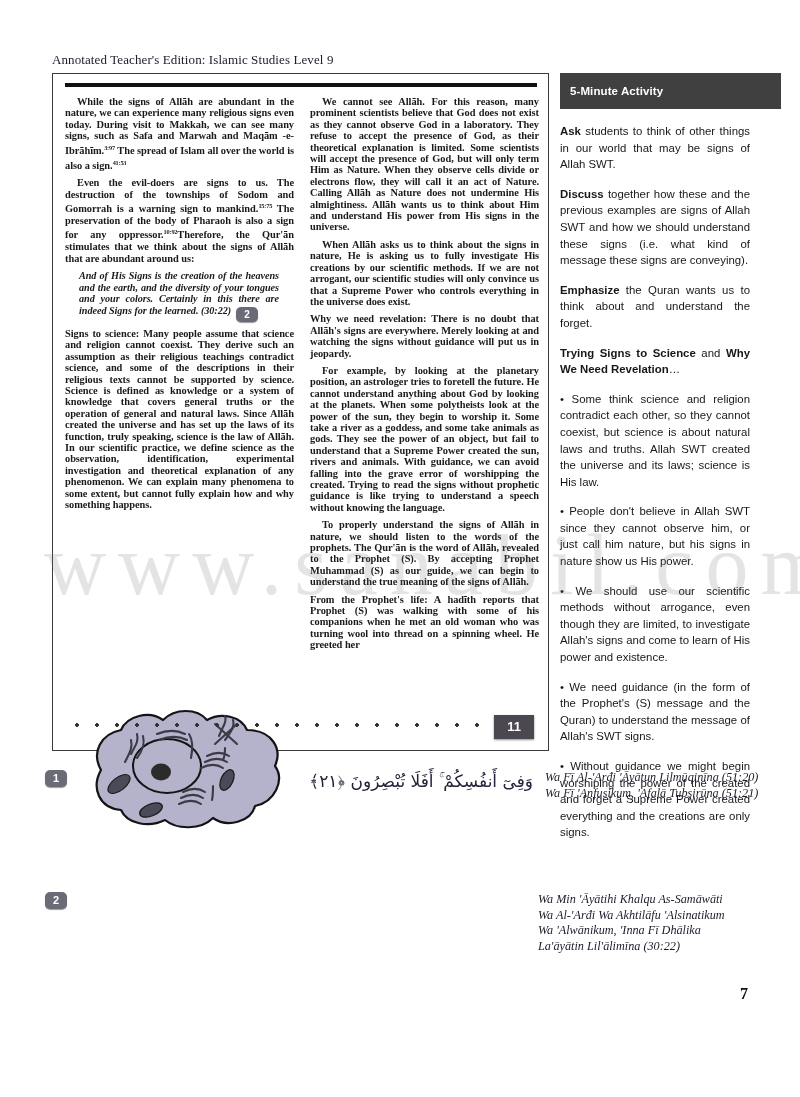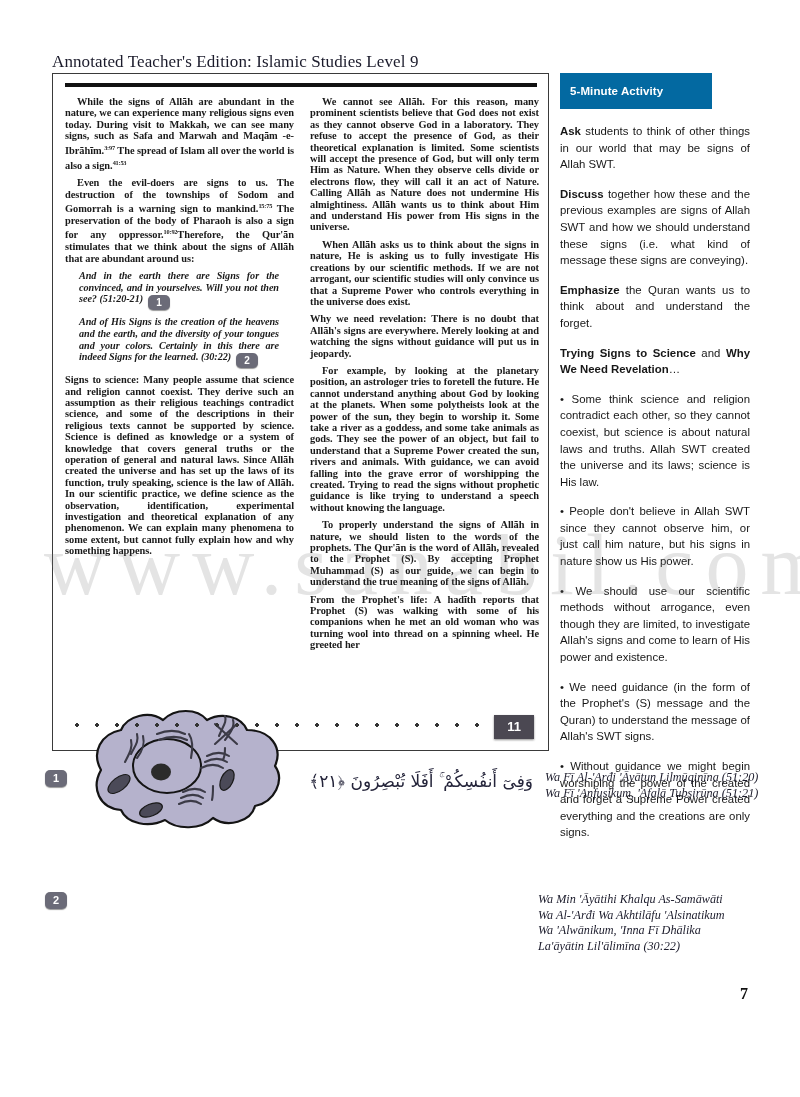--- a/index.html
+++ b/index.html
@@ -9,21 +9,21 @@
     font-family:"Liberation Serif", serif;
     color:#1a1a1a;
     position:relative;
     overflow:hidden;
   }
 
   
   #running-head{
     position:absolute;left:52px;top:52px;width:700px;
     font-family:"Liberation Serif", serif;
-    font-size:17px;letter-spacing:.1px;color:#1b1b2b;
+    font-size:13px;letter-spacing:.1px;color:#1b1b2b;
   }
 
   
   #page-frame{
     position:absolute;left:52px;top:73px;
     width:497px;height:678px;
     border:1px solid #3a3a3a;
     border-right:1px solid #3a3a3a;
     box-sizing:border-box;
     background:#fff;
@@ -88,21 +88,21 @@
     font-family:"Liberation Sans",sans-serif;font-weight:700;font-size:13px;
     text-align:center;line-height:24px;
     box-shadow:0 1px 2px rgba(0,0,0,.45);
   }
 
   
   #sidebar{
     position:absolute;left:560px;top:73px;width:190px;
   }
   #sidebar-header{
-    width:152px;height:36px;background:#0369a1;
+    width:221px;height:36px;background:#404040;
     display:flex;align-items:center;
   }
   #sidebar-header span{
     color:#fff;font-family:"Liberation Sans",sans-serif;
     font-weight:700;font-size:11.5px;margin-left:10px;letter-spacing:.1px;
   }
   #sidebar-body{margin-top:14px;}
   #sidebar-body p{
     margin:0 0 13px 0;
     font-family:"Liberation Sans",sans-serif;
@@ -174,23 +174,20 @@
     <div class="bodycol">
 
       <p>
         <span>While the signs of Allāh are abundant in the nature, we can experience many religious signs even today. During visit to Makkah, we can see many signs, such as Safa and Marwah and Maqām -e-Ibrāhīm.</span><sup>3:97</sup><span> The spread of Islam all over the world is also a sign.</span><sup>41:53</sup>
       </p>
 
       <p>
         <span>Even the evil-doers are signs to us. The destruction of the townships of Sodom and Gomorrah is a warning sign to mankind.</span><sup>15:75</sup><span> The preservation of the body of Pharaoh is also a sign for any oppressor.</span><sup>10:92</sup><span>Therefore, the Qur'ān stimulates that we think about the signs of Allāh that are abundant around us:</span>
       </p>
 
-      <p class="verse">
-        <span>And in the earth there are Signs for the convinced, and in yourselves. Will you not then see? (51:20-21)</span><span class="vmark">1</span>
-      </p>
 
       <p class="verse">
         <span>And of His Signs is the creation of the heavens and the earth, and the diversity of your tongues and your colors. Certainly in this there are indeed Signs for the learned. (30:22)</span><span class="vmark">2</span>
       </p>
 
       <p class="noind">
         <span class="lead">Signs to science:</span><span> Many people assume that science and religion cannot coexist. They derive such an assumption as their religious teachings contradict science, and some of the descriptions in their religious texts cannot be supported by science. Science is defined as knowledge or a system of knowledge that covers general truths or the operation of general and natural laws. Since Allāh created the universe and has set up the laws of its function, truly speaking, science is the law of Allāh. In our scientific practice, we define science as the observation, identification, experimental investigation and theoretical explanation of any phenomenon. We can explain many phenomena to some extent, but cannot fully explain how and why something happens.</span>
       </p>
 
       <div id="cell-figure">

